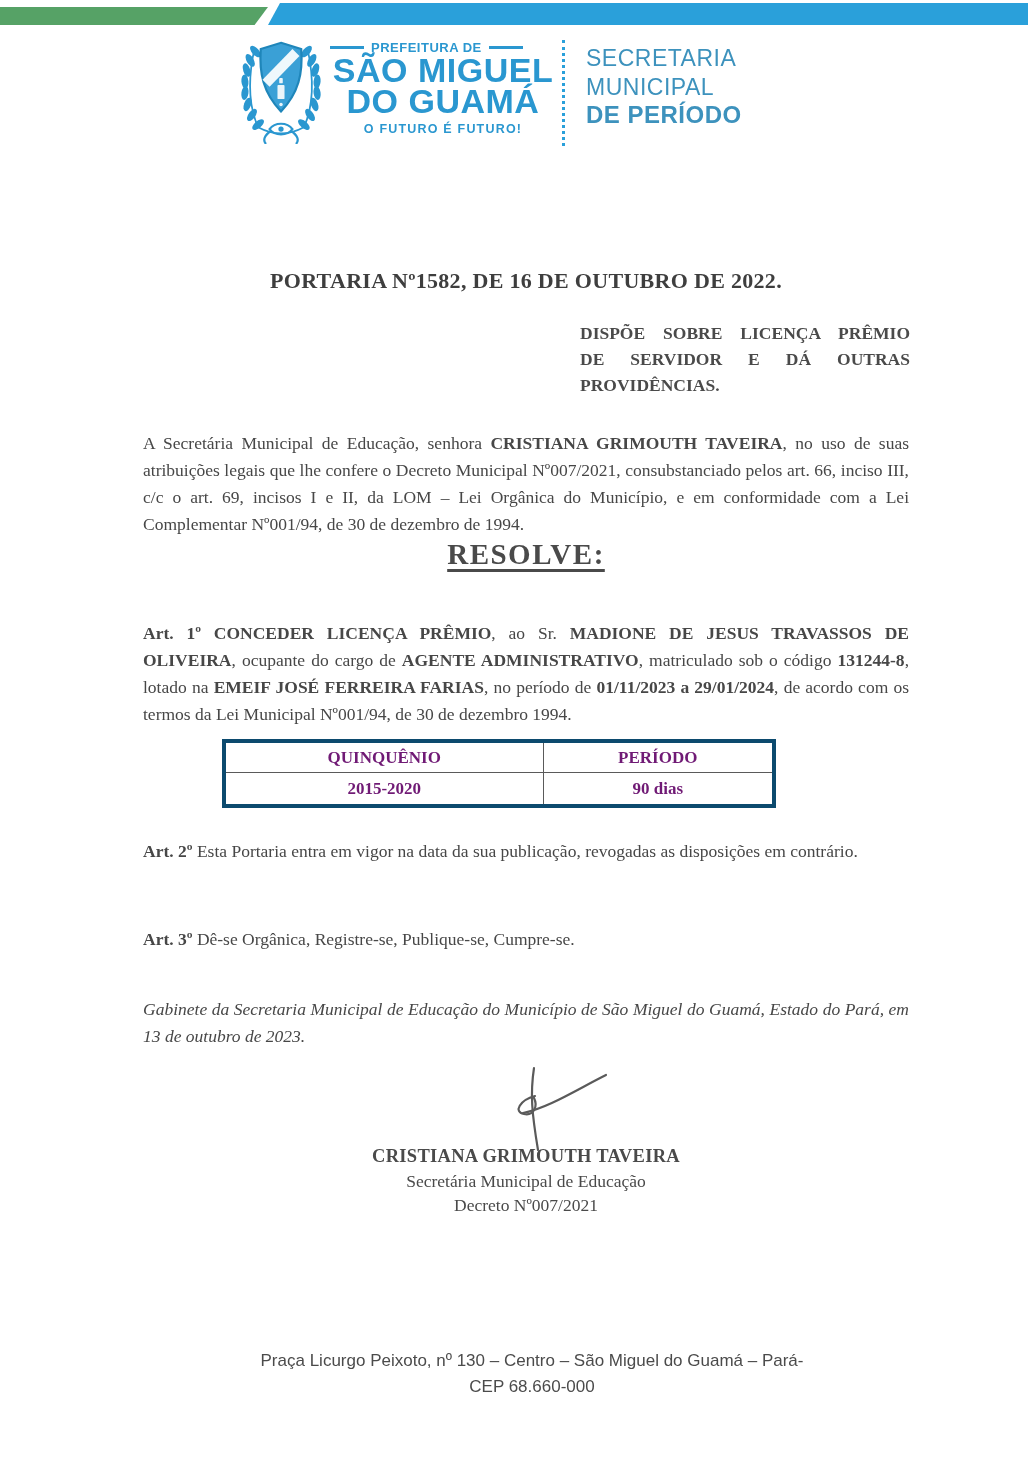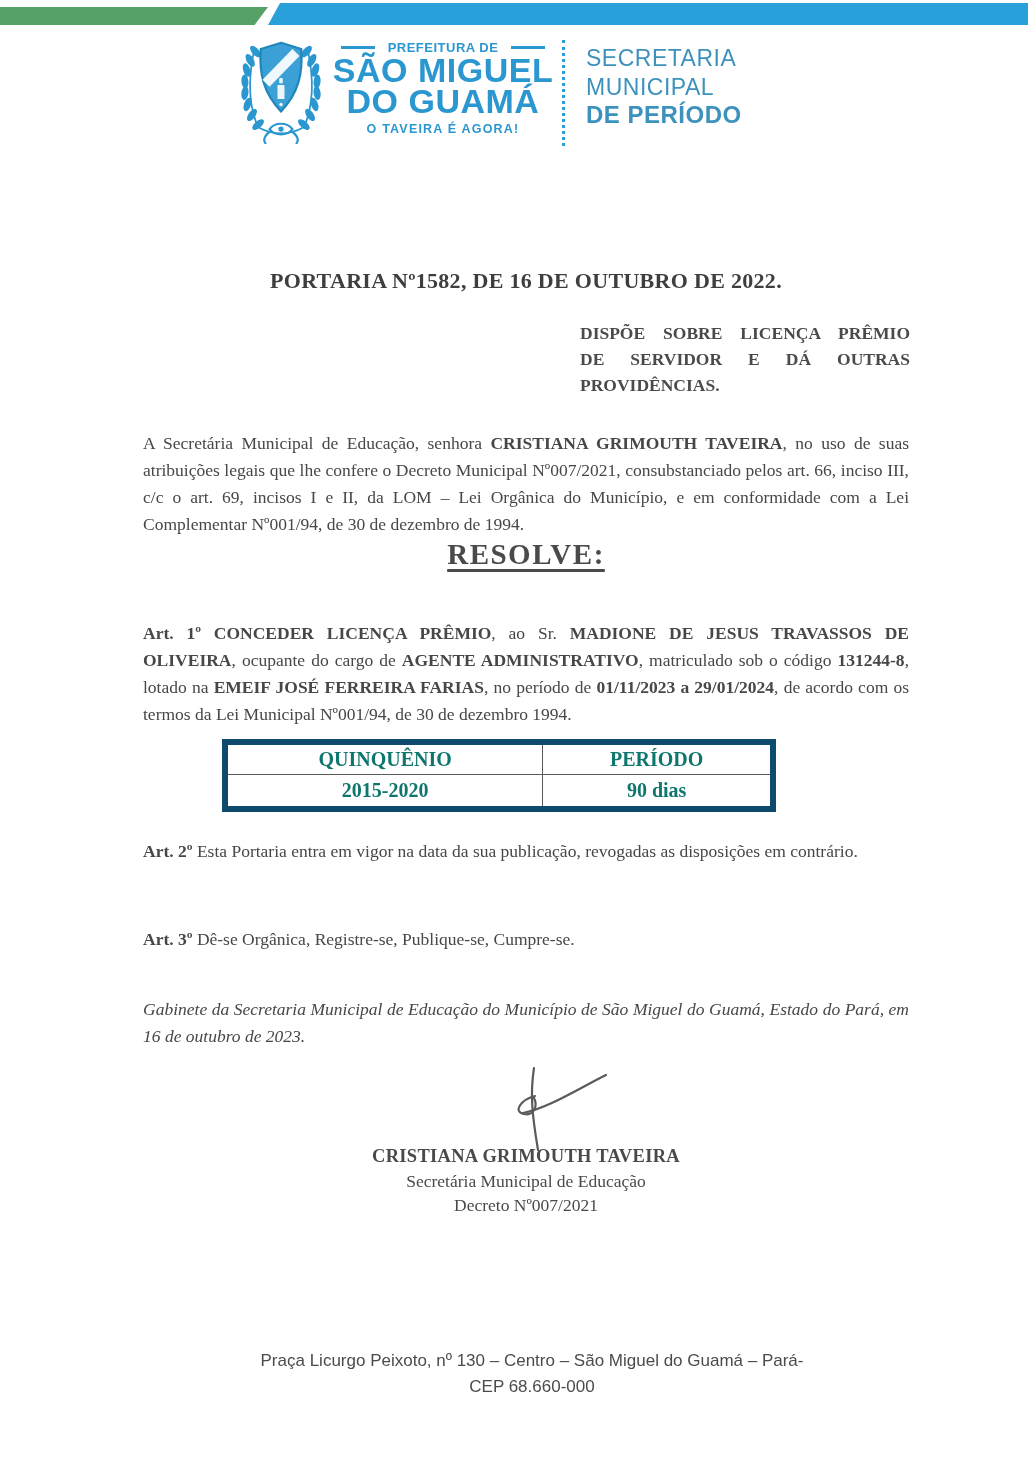--- a/index.html
+++ b/index.html
@@ -23,21 +23,21 @@
     background:var(--bar-blue,#2aa0da);
     clip-path:polygon(12px 0,100% 0,100% 100%,0 100%);
   }
   
   .crest{position:absolute;left:237px;top:34px;width:88px;height:110px;}
   .logo-text{
     position:absolute;left:330px;top:40px;width:226px;
     text-align:center;color:var(--logo-blue,#2a97d0);
     font-family:"Liberation Sans",sans-serif;font-weight:bold;
   }
-  .pref-row{display:flex;align-items:center;justify-content:center;gap:13px;}
+  .pref-row{display:flex;align-items:center;gap:7px;}
   .pref-row .dash{height:3px;width:34px;background:var(--logo-blue,#2a97d0);}
   .pref-de{font-size:13px;letter-spacing:.5px;white-space:nowrap;}
   .city{font-size:34px;line-height:31px;letter-spacing:.5px;}
   .tagline{font-size:12.5px;letter-spacing:1.2px;margin-top:5px;}
   .logo-divider{
     position:absolute;left:562px;top:40px;height:106px;width:0;
     border-left:3px dotted var(--bar-blue,#2aa0da);
   }
   .secretaria{
     position:absolute;left:586px;top:44px;
@@ -68,22 +68,22 @@
     text-decoration:underline;text-decoration-thickness:2.5px;text-underline-offset:5px;
   }
   .art1{top:602px;}
   .art2{top:820px;}
   .art3{top:908px;}
   .closing{top:978px;font-style:italic;line-height:27.5px;}
   
   .quin-table{
     position:absolute;left:222px;top:739px;width:554px;
     border-collapse:collapse;
-    font-size:20px;font-weight:bold;color:#0f766e;
-    border:6px solid #0c4a6e;
+    font-size:17px;font-weight:bold;color:#701a75;
+    border:4px solid #0c4a6e;
   }
   .quin-table th,.quin-table td{
     border:1px solid #5a5a5a;text-align:center;padding:0;
   }
   .quin-table th{height:29px;font-weight:bold;}
   .quin-table td{height:31px;}
   .quin-table .c1{width:58%;}
   
   .sig-stroke{position:absolute;left:478px;top:1066px;width:130px;height:86px;}
   .sig-name{position:absolute;left:143px;width:766px;top:1146px;text-align:center;font-weight:bold;font-size:18.5px;color:#4a4a4a;letter-spacing:.3px;}
@@ -143,21 +143,21 @@
   </svg>
 
   <div class="logo-text">
     <div class="pref-row">
       <span class="dash"></span>
       <span class="pref-de">PREFEITURA DE</span>
       <span class="dash"></span>
     </div>
     <div class="city">SÃO MIGUEL</div>
     <div class="city">DO GUAMÁ</div>
-    <div class="tagline">O TAVEIRA É AGORA!</div>
+    <div class="tagline">O FUTURO É FUTURO!</div>
   </div>
 
   <div class="logo-divider"></div>
 
   <div class="secretaria">
     <div class="l1">SECRETARIA</div>
     <div class="l2">MUNICIPAL</div>
     <div class="l3">DE PERÍODO</div>
   </div>
 
@@ -187,21 +187,21 @@
       <tr>
         <td class="c1">2015-2020</td>
         <td>90 dias</td>
       </tr>
     </tbody>
   </table>
 
   <p class="para art2"><span style="font-weight: bold;">Art. 2º</span><span> Esta Portaria entra em vigor na data da sua publicação, revogadas as disposições em contrário.</span></p>
   <p class="para art3"><span style="font-weight: bold;">Art. 3º</span><span> Dê-se Orgânica, Registre-se, Publique-se, Cumpre-se.</span></p>
 
-  <p class="para closing">Gabinete da Secretaria Municipal de Educação do Município de São Miguel do Guamá, Estado do Pará, em 16 de outubro de 2023.</p>
+  <p class="para closing">Gabinete da Secretaria Municipal de Educação do Município de São Miguel do Guamá, Estado do Pará, em 13 de outubro de 2023.</p>
 
   <svg class="sig-stroke" viewBox="0 0 130 86">
     <g stroke="#5a5a5a" stroke-width="2.2" fill="none" stroke-linecap="round">
       <path d="M56,2 C52,28 54,48 60,84"></path>
       <path d="M57,30 C42,34 35,46 46,48 C56,50 60,40 56,32"></path>
       <path d="M45,47 C70,42 98,24 128,9"></path>
     </g>
   </svg>
   <div class="sig-name">CRISTIANA GRIMOUTH TAVEIRA</div>
   <div class="sig-role">Secretária Municipal de Educação</div>

